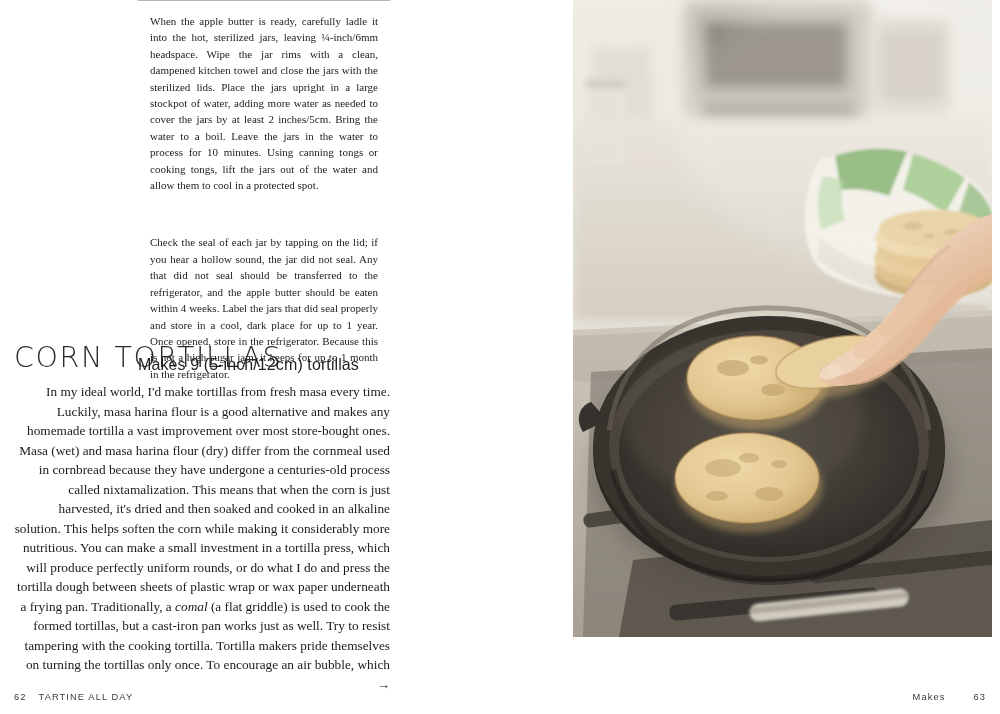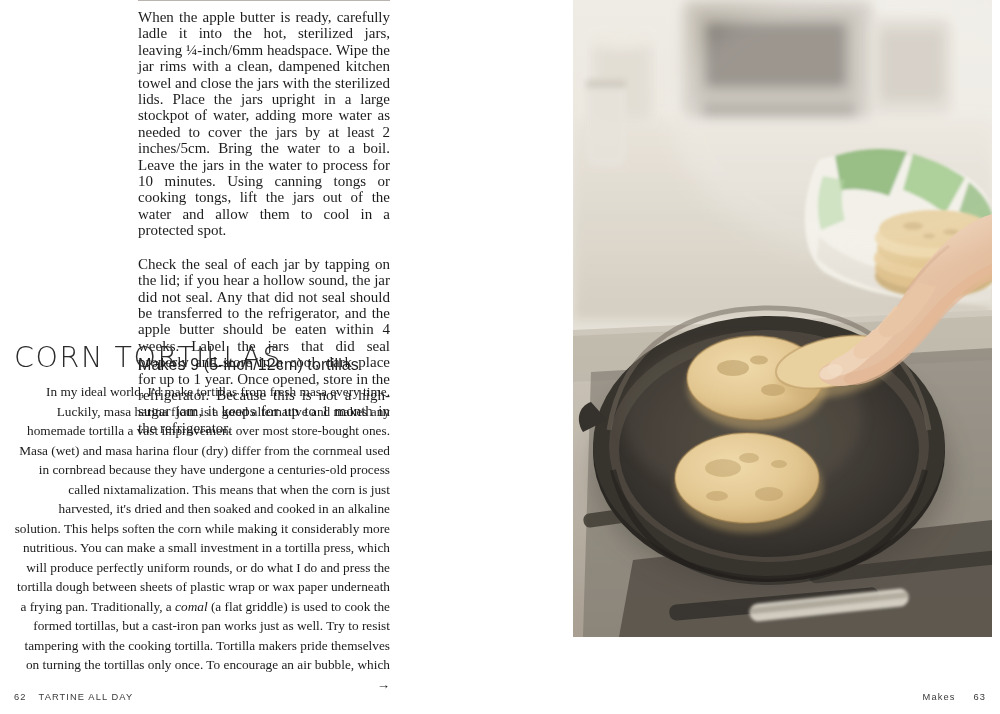--- a/index.html
+++ b/index.html
@@ -40,25 +40,25 @@
 
   .rule {
     width: 252px;
     height: 1px;
     background: #b9b5ae;
     margin: 0 0 8px 0;
   }
 
   .body-sm {
     font-family: "Liberation Serif", serif;
-    font-size: 15px;
+    font-size: 11px;
     line-height: 16.4px;
     color: #1c1c1c;
     text-align: justify;
-    margin: 0;
+    margin: 12px;
     -webkit-hyphens: none;
     hyphens: none;
   }
 
   .para-gap {
     height: 17px;
   }
 
   .recipe-title {
     position: absolute;
@@ -127,21 +127,21 @@
     position: absolute;
     right: 14px;
     bottom: 12px;
     font-family: "Liberation Sans", sans-serif;
     font-size: 9.3px;
     letter-spacing: 1.1px;
     color: #3a3a3a;
     text-align: right;
   }
   .folio-right .num {
-    margin-left: 18px;
+    margin-left: 28px;
   }
 
   
   .photo {
     position: absolute;
     left: 573px;
     top: 0px;
     width: 419px;
     height: 637px;
     overflow: hidden;

